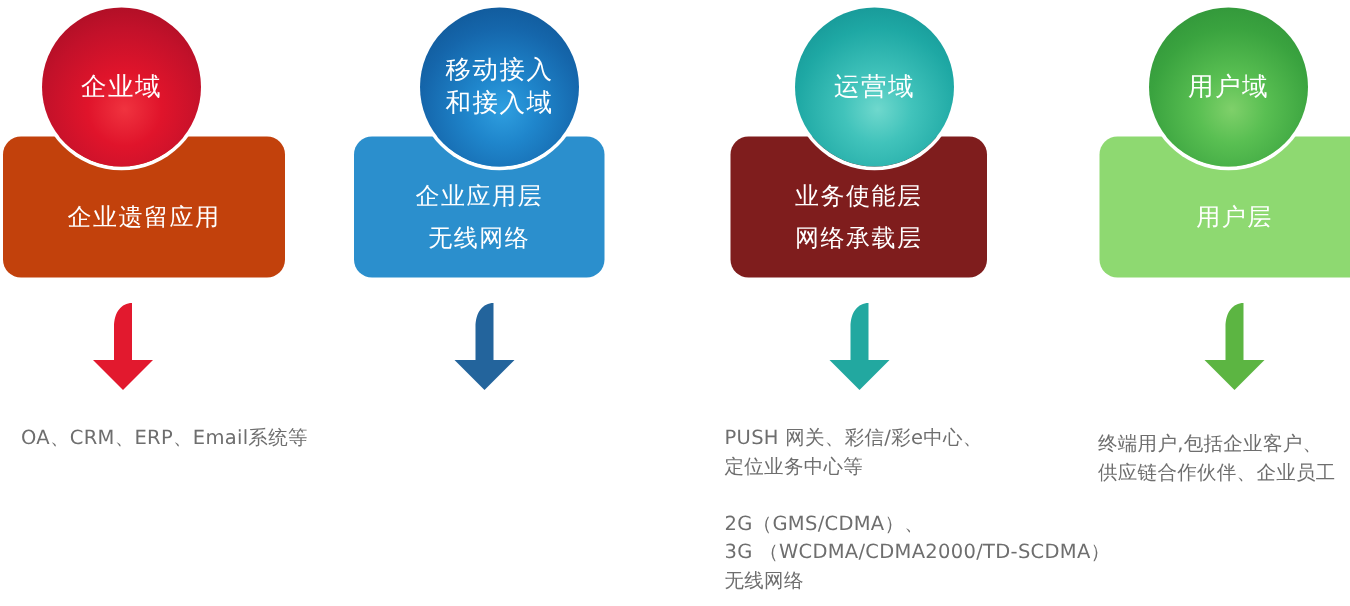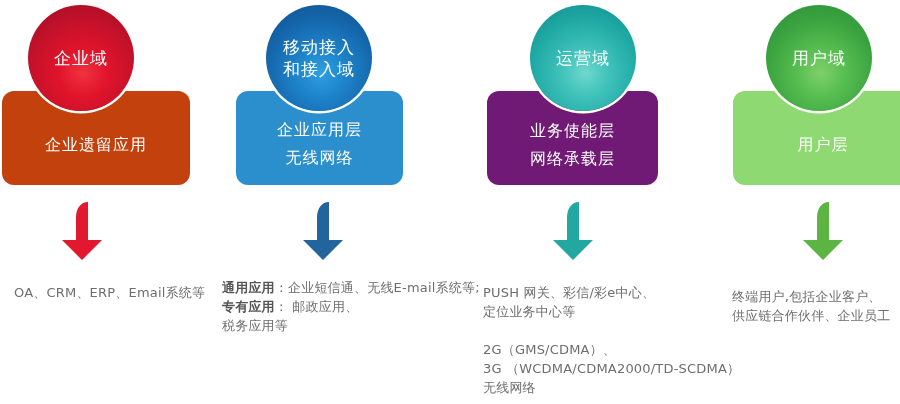--- a/index.html
+++ b/index.html
@@ -31,22 +31,22 @@
   .col-2 { left: 470px; width: 235px; }
   .col-3 { left: 720px; width: 180px; }
 
   
   .panel {
     position: absolute;
     border-radius: 12px;
     z-index: 1;
   }
   .panel-0 { left: 2px;   top: 91px; width: 188px; height: 94px; background: #c2410c; }
-  .panel-1 { left: 14px;  top: 91px; width: 167px; height: 94px; background: #2b8fcd; font-family: Liberation Mono, monospace; }
-  .panel-2 { left: 17px;  top: 91px; width: 171px; height: 94px; background: #701a75; }
+  .panel-1 { left: 14px;  top: 91px; width: 167px; height: 94px; background: #2b8fcd; }
+  .panel-2 { left: 17px;  top: 91px; width: 171px; height: 94px; background: #7f1d1d; }
   .panel-3 { left: 13px;  top: 91px; width: 180px; height: 94px; background: #8ed971; }
 
   .panel-lines {
     position: absolute;
     left: 0;
     right: 0;
     top: 50%;
     transform: translateY(-50%);
     text-align: center;
     color: #ffffff;
@@ -74,21 +74,21 @@
     box-shadow: 0 0 0 2.5px #ffffff;
     white-space: nowrap;
   }
   .sphere .sl { display: block; }
 
   .sphere-0 {
     left: 28px; top: 5px; width: 106px; height: 106px;
     background: radial-gradient(circle at 52% 64%, #f0333f 0%, #e0142b 28%, #c2112a 62%, #9b0d22 100%);
   }
   .sphere-1 {
-    left: 44px; top: 5px; width: 106px; height: 106px;
+    left: 58px; top: 5px; width: 106px; height: 106px;
     background: radial-gradient(circle at 52% 64%, #2f9fe0 0%, #1f86cc 26%, #1566ab 62%, #0d4f8c 100%);
   }
   .sphere-2 {
     left: 60px; top: 5px; width: 106px; height: 106px;
     background: radial-gradient(circle at 52% 64%, #6fd8cd 0%, #41c3bb 26%, #1ea8a4 62%, #128a8d 100%);
   }
   .sphere-3 {
     left: 46px; top: 5px; width: 106px; height: 106px;
     background: radial-gradient(circle at 52% 64%, #7fd06a 0%, #59bf52 26%, #3aa33f 62%, #2b8c36 100%);
   }
@@ -169,25 +169,20 @@
         <span class="sl">和接入域</span>
       </div>
     </div>
 
     <div class="arrow arrow-1">
       <svg viewBox="0 0 58 62" xmlns="http://www.w3.org/2000/svg" aria-hidden="true">
         <path d="M33 2 L33 40 L47 40 L27 60 L7 40 L21 40 L21 18 C21 8 26 2 33 2 Z" fill="#23649c"></path>
       </svg>
     </div>
 
-    <div class="caption cap-1">
-      <span class="cl"><span class="bold">通用应用</span><span>：企业短信通、无线E-mail系统等;</span></span>
-      <span class="cl"><span class="bold">专有应用</span><span>： 邮政应用、</span></span>
-      <span class="cl"><span>税务应用等</span></span>
-    </div>
   </div>
 
   <div class="col col-2">
 
     <div class="panel panel-2">
       <div class="panel-lines">
         <span class="ln">业务使能层</span>
         <span class="ln">网络承载层</span>
       </div>
     </div>

